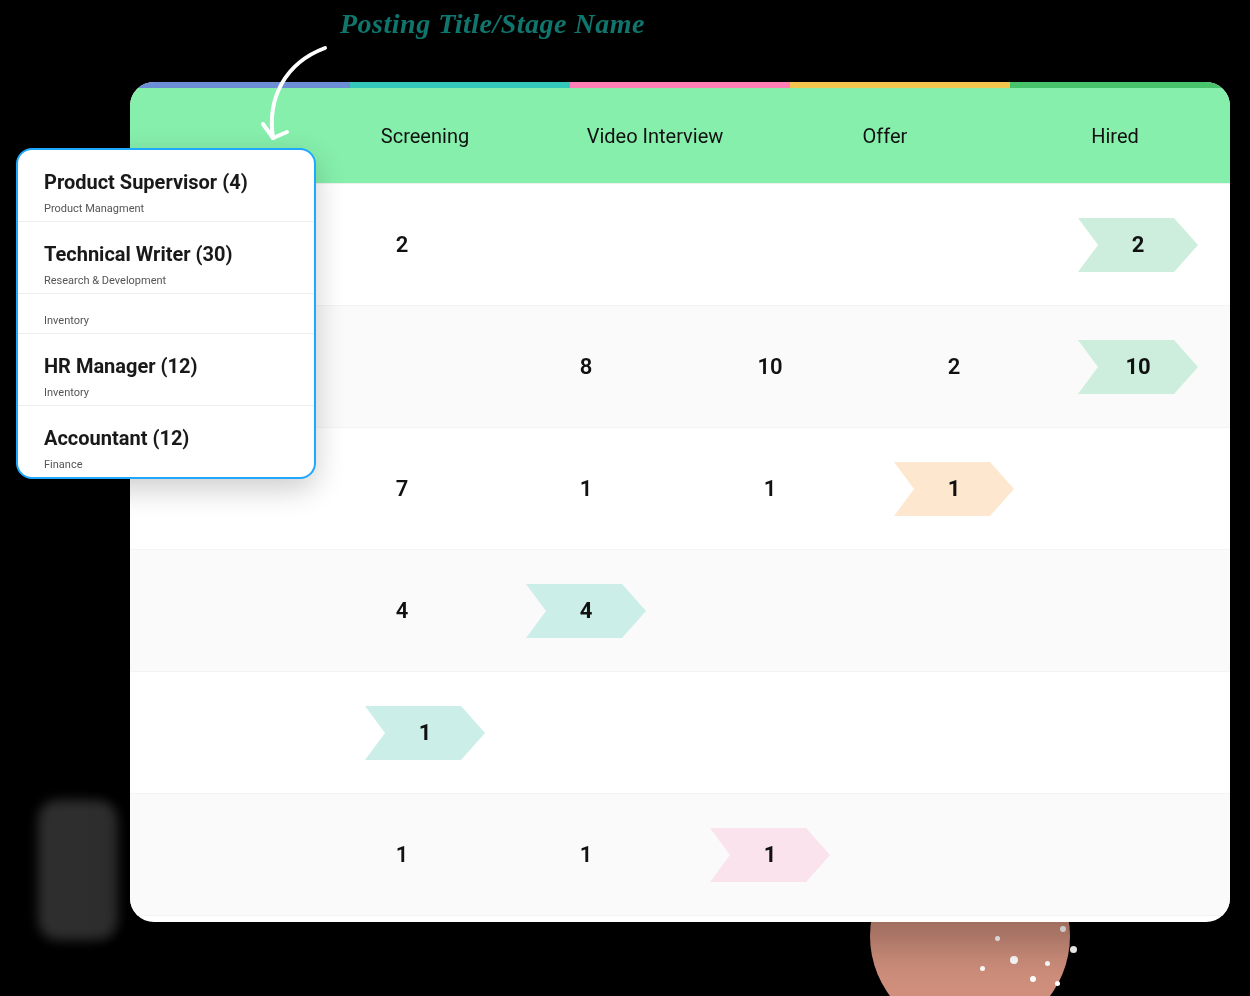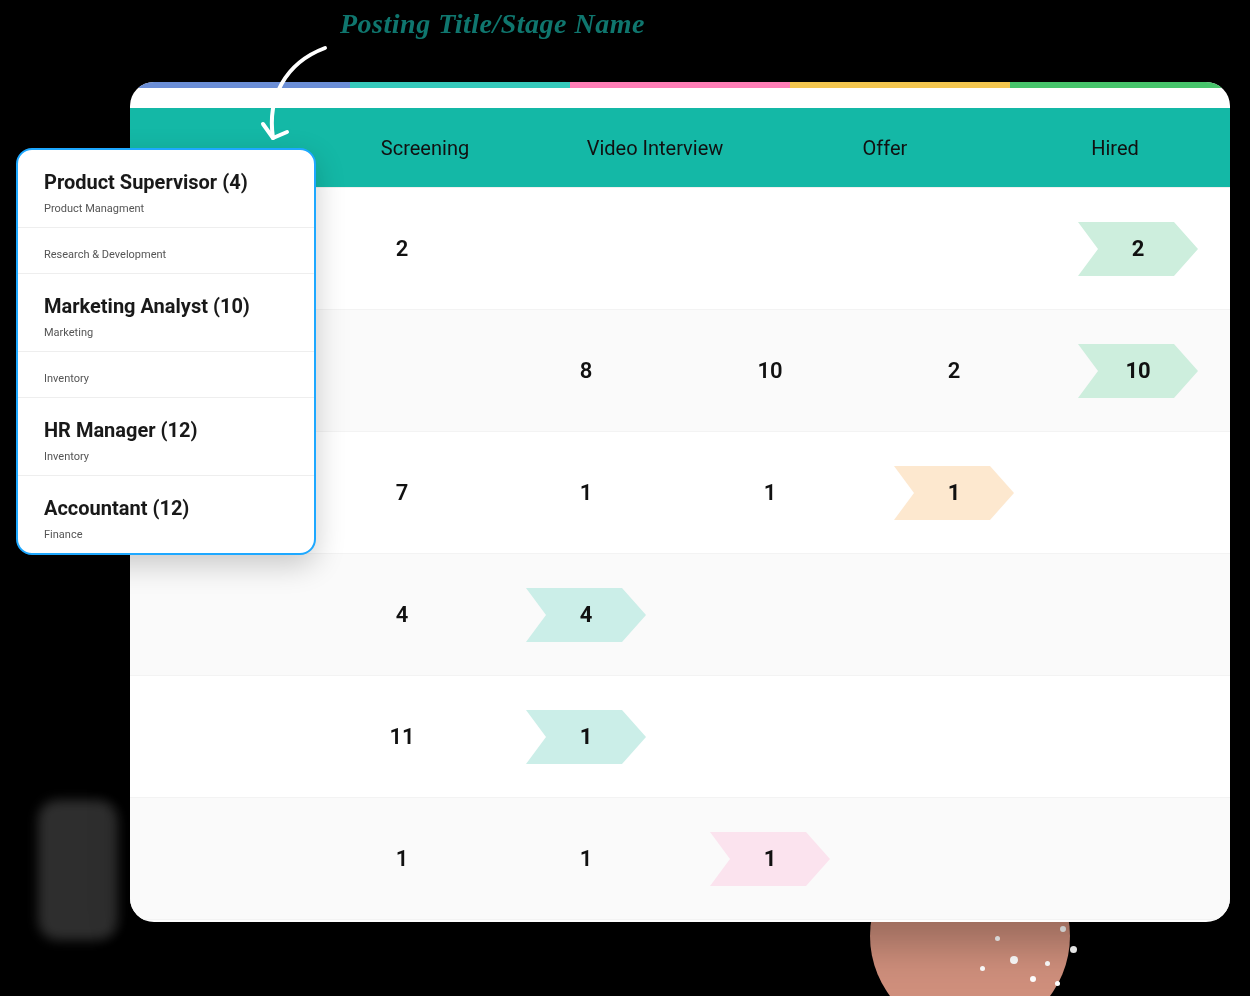--- a/index.html
+++ b/index.html
@@ -67,24 +67,23 @@
   .stage-strip {
     display: flex;
     height: 6px;
     width: 100%;
   }
   .stage-strip > div { flex: 1; }
 
   
   .stage-header {
     display: flex;
-    height: 80px;
-    background: #14b8a6;
+    height: 96px;
+    background: #86efac;
     border-bottom: 1px solid #f0f0f0;
-    margin-top: 20px;
   }
   .stage-header .spacer { width: 180px; }
   .stage-header .col {
     flex: 1;
     display: flex;
     align-items: center;
     justify-content: center;
     font-size: 20px;
     color: #111;
   }
@@ -144,21 +143,21 @@
     left: 16px;
     width: 300px;
     background: #fff;
     border: 2px solid #1ea8ff;
     border-radius: 16px;
     z-index: 20;
     box-shadow: 0 10px 30px rgba(0,0,0,.20);
     overflow: hidden;
   }
   .posting {
-    padding: 20px 22px 12px 26px;
+    padding: 20px 22px 6px 26px;
     border-bottom: 1px solid #eee;
   }
   .posting:last-child { border-bottom: none; }
   .posting .title {
     font-size: 20px;
     font-weight: 700;
     color: #191919;
     margin-bottom: 8px;
   }
   .posting .dept {
@@ -306,23 +305,20 @@
             <span>4</span>
           </div>
         </div>
         <div class="cell"></div>
         <div class="cell"></div>
         <div class="cell"></div>
       </div>
       <div class="row">
         <div class="spacer"></div>
         <div class="cell">
-          <span>11</span>
-        </div>
-        <div class="cell">
           <div class="badge">
             <svg viewBox="0 0 120 54" preserveAspectRatio="none">
     <path d="M0 0 H96 L120 27 L96 54 H0 L20 27 Z" fill="#cbeee8"></path>
   </svg>
             <span>1</span>
           </div>
         </div>
         <div class="cell"></div>
         <div class="cell"></div>
         <div class="cell"></div>
@@ -350,27 +346,24 @@
 </div>
 
 <div class="postings" id="postings">
     <div class="posting">
     <div class="title">
       <span>Product Supervisor</span> (<span>4</span>)
     </div>
     <div class="dept">Product Managment</div>
     </div>
     <div class="posting">
+    <div class="title">
+      <span>Technical Writer</span> (<span>30</span>)
+    </div>
     <div class="dept">Research &amp; Development</div>
-    </div>
-    <div class="posting">
-    <div class="title">
-      <span>Marketing Analyst</span> (<span>10</span>)
-    </div>
-    <div class="dept">Marketing</div>
     </div>
     <div class="posting">
     <div class="dept">Inventory</div>
     </div>
     <div class="posting">
     <div class="title">
       <span>HR Manager</span> (<span>12</span>)
     </div>
     <div class="dept">Inventory</div>
     </div>

